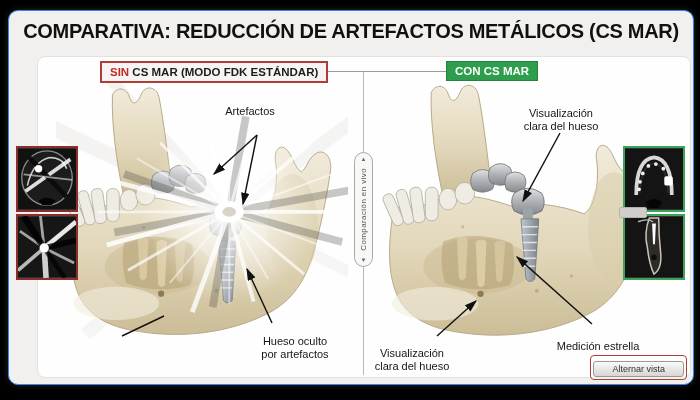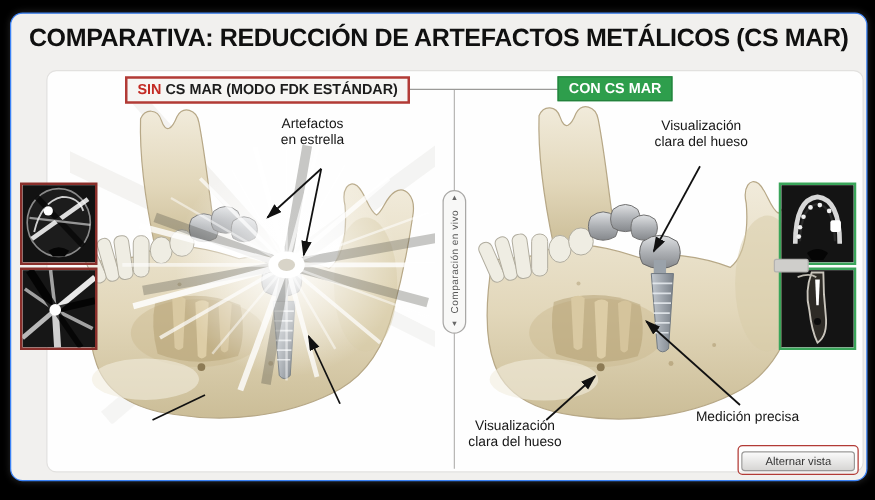--- a/index.html
+++ b/index.html
@@ -15,21 +15,21 @@
   .panel-left{left:0;}
   .panel-right{left:326px;}
   .divider-v{position:absolute;left:325px;top:15px;bottom:2px;width:1px;background:#b9b8b6;z-index:3;}
   .badge-line{position:absolute;left:258px;top:14px;width:176px;height:1px;background:#9b9a98;z-index:1;}
   .badge{position:absolute;top:4px;z-index:4;font-size:11.5px;font-weight:bold;padding:3px 8px;
     white-space:nowrap;}
   .badge-left{left:62px;background:#f6f5f3;border:2px solid var(--accent-red,#b23b36);color:#1c1c1c;}
   .badge-left .hl{color:#c32b24;}
   .badge-right{left:408px;background:var(--accent-green,#2e9e4c);color:#fff;border:1px solid #23813c;}
   .annotation{position:absolute;z-index:5;font-size:11px;line-height:1.22;color:#161616;
-    text-align:center;}
+    text-align:center;margin-top:12px;}
   .ann-svg{position:absolute;left:0;top:0;width:326px;height:320px;z-index:4;pointer-events:none;}
   .jaw-svg{position:absolute;z-index:2;}
   .capsule{position:absolute;left:316px;top:95px;width:19px;height:115px;z-index:6;background:#f8f8f7;
     border:1px solid #a9a8a6;border-radius:10px;display:flex;flex-direction:column;align-items:center;
     justify-content:space-between;padding:3px 0;box-sizing:border-box;cursor:grab;}
   .capsule .arr{font-size:6px;color:#666;line-height:1;}
   .capsule .cap-label{writing-mode:vertical-rl;transform:rotate(180deg);font-size:8px;color:#555;
     white-space:nowrap;letter-spacing:.4px;}
   .thumb{position:absolute;width:62px;height:66px;z-index:7;box-sizing:border-box;cursor:pointer;}
   .thumb svg{display:block;width:100%;height:100%;}
@@ -165,21 +165,24 @@
         <ellipse cx="178" cy="134" rx="7" ry="5" fill="#d8d4c8"></ellipse>
       </svg>
       <svg class="ann-svg">
         <line x1="219" y1="78" x2="176" y2="117" stroke="#111" stroke-width="1.4" marker-end="url(#ah)"></line>
         <line x1="219" y1="78" x2="205" y2="147" stroke="#111" stroke-width="1.4" marker-end="url(#ah)"></line>
         <line x1="234" y1="266" x2="209" y2="212" stroke="#111" stroke-width="1.4" marker-end="url(#ah)"></line>
         <line x1="84" y1="279" x2="126" y2="259" stroke="#111" stroke-width="1.4"></line>
       </svg>
       <div class="annotation" style="left:157px;top:36px;width:110px;">
         <div>Artefactos</div>
-        <div>en estrella</div>
+      </div>
+      <div class="annotation" style="left:202px;top:266px;width:110px;">
+        <div>Hueso oculto</div>
+        <div>por artefactos</div>
       </div>
       <div class="annotation" style="left:31px;top:280px;width:110px;">
       </div>
     </div>
 
     <div class="panel panel-right">
       <svg class="jaw-svg" style="left:10px;top:18px;" width="296" height="264" viewBox="0 0 300 260">
         <use href="#jawShape"></use>
         <use href="#implantShape"></use>
       </svg>
@@ -190,21 +193,21 @@
       </svg>
       <div class="annotation" style="left:137px;top:38px;width:120px;">
         <div>Visualización</div>
         <div>clara del hueso</div>
       </div>
       <div class="annotation" style="left:0px;top:278px;width:96px;">
         <div>Visualización</div>
         <div>clara del hueso</div>
       </div>
       <div class="annotation" style="left:169px;top:271px;width:130px;">
-        <div>Medición precisa</div>
+        <div>Medición estrella</div>
       </div>
     </div>
 
     <div class="capsule">
       <span class="arr">▲</span>
       <span class="cap-label">Comparación en vivo</span>
       <span class="arr">▼</span>
     </div>
   </div>
 

